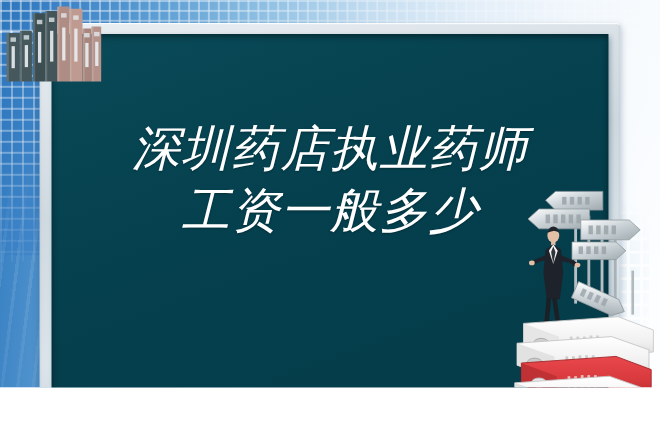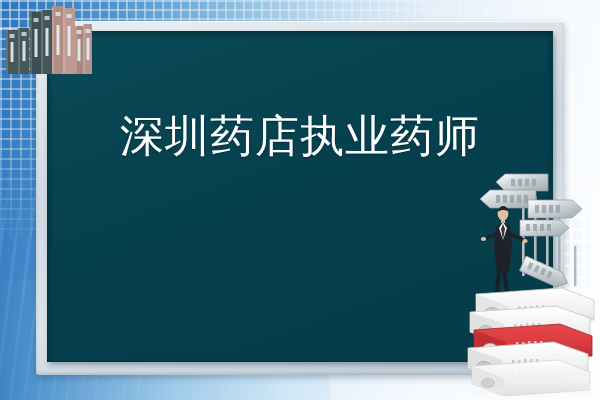--- a/index.html
+++ b/index.html
@@ -3,23 +3,24 @@
 <meta charset="utf-8">
 <style>
   html, body {
     margin: 0;
     padding: 0;
     background: #ffffff;
   }
   #stage {
     position: relative;
     width: 600px;
-    height: 400px;
+    height: 352px;
     overflow: hidden;
     font-family: "Liberation Sans", "DejaVu Sans", sans-serif;
+    font-style: italic;
   }
 
   
   .bg-base {
     position: absolute;
     left: 0; top: 0;
     width: 600px; height: 400px;
     background: linear-gradient(100deg,
         #2d76bd 0%,
         #3f85c8 10%,
@@ -202,20 +203,21 @@
   <div class="bg-grid-right"></div>
   <div class="bg-sheen"></div>
 
   <div class="board-frame">
     <div class="board-frame-inner-shadow"></div>
   </div>
   <div class="board-surface"></div>
 
   <div class="board-text">
     <span class="line">深圳药店执业药师</span>
+    <span class="line">工资一般多少</span>
   </div>
 
   <div class="binder-row">
       <div class="binder" style="left: 0px; width: 12px; height: 44px; background: rgb(70, 88, 92);">
         <span class="ring"></span>
         <span class="lbl"></span>
       </div>
       <div class="binder" style="left: 12px; width: 11px; height: 46px; background: rgb(70, 88, 92);">
         <span class="ring"></span>
         <span class="lbl"></span>

